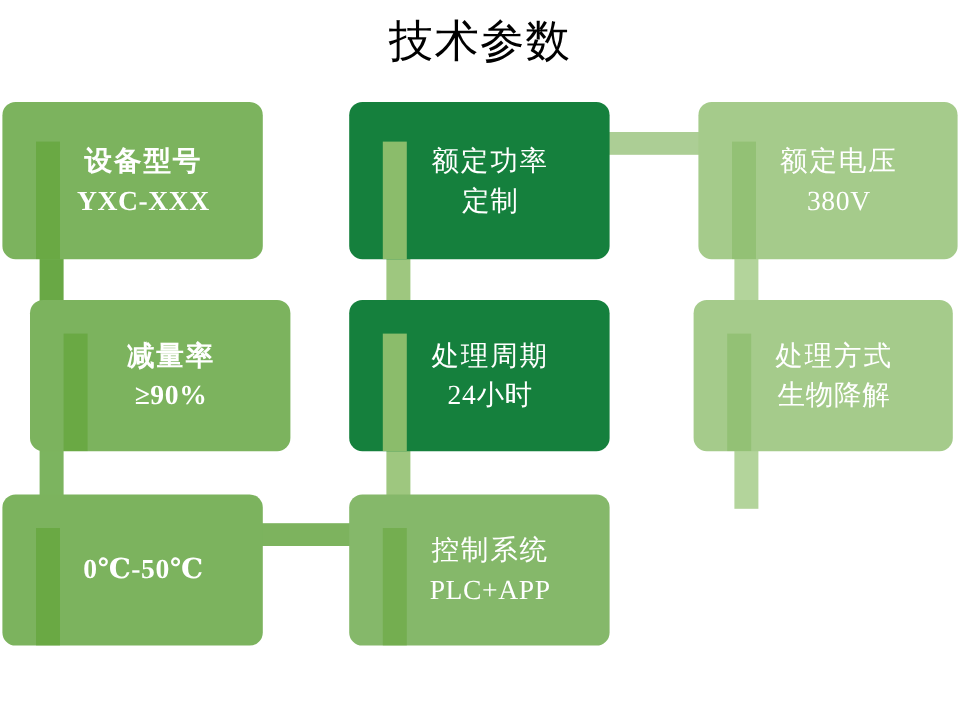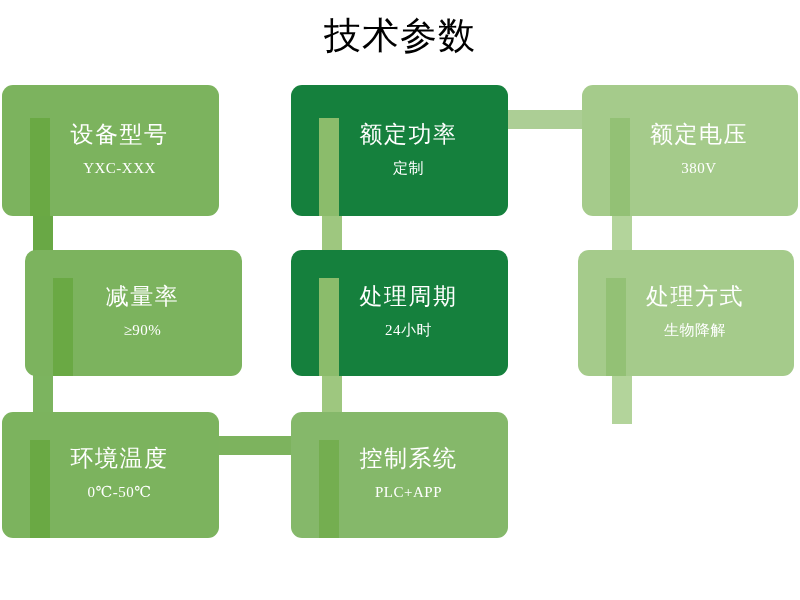--- a/index.html
+++ b/index.html
@@ -74,29 +74,29 @@
     box-sizing: border-box;
   }
   .card .card-title {
     font-size: 23px;
     line-height: 34px;
     color: #ffffff;
     letter-spacing: 1.5px;
     white-space: nowrap;
   }
   .card .card-value {
-    font-size: 15px;
+    font-size: 23px;
     line-height: 32px;
     color: #ffffff;
     letter-spacing: 0.5px;
     white-space: nowrap;
   }
 
   
-  .tone-a { background: #7cb35e; }   
+  .tone-a { background: #7cb35e; font-weight: bold; }   
   .tone-b { background: #85b86a; }
   .tone-c { background: #15803d; }
   .tone-d { background: #a5cb8b; }
   .tone-e { background: #b0d298; }
 
   .acc-a { background: #6aa944; }
   .acc-b { background: #74ae50; }
   .acc-c { background: #8bbc6b; }
   .acc-d { background: #93c175; }
   .acc-e { background: #9dc783; }
@@ -165,21 +165,20 @@
     <div class="accent acc-d" style="left:28px; top:28px;"></div>
     <div class="card-body">
       <div class="card-title">处理方式</div>
       <div class="card-value">生物降解</div>
     </div>
   </div>
 
   <div class="card tone-a" style="left:2px;   top:412px; width:217px; height:126px;">
     <div class="accent acc-a" style="left:28px; top:28px;"></div>
     <div class="card-body">
-      <div class="card-title">环境温度</div>
       <div class="card-value">0℃-50℃</div>
     </div>
   </div>
 
   <div class="card tone-b" style="left:291px; top:412px; width:217px; height:126px;">
     <div class="accent acc-b" style="left:28px; top:28px;"></div>
     <div class="card-body">
       <div class="card-title">控制系统</div>
       <div class="card-value">PLC+APP</div>
     </div>

